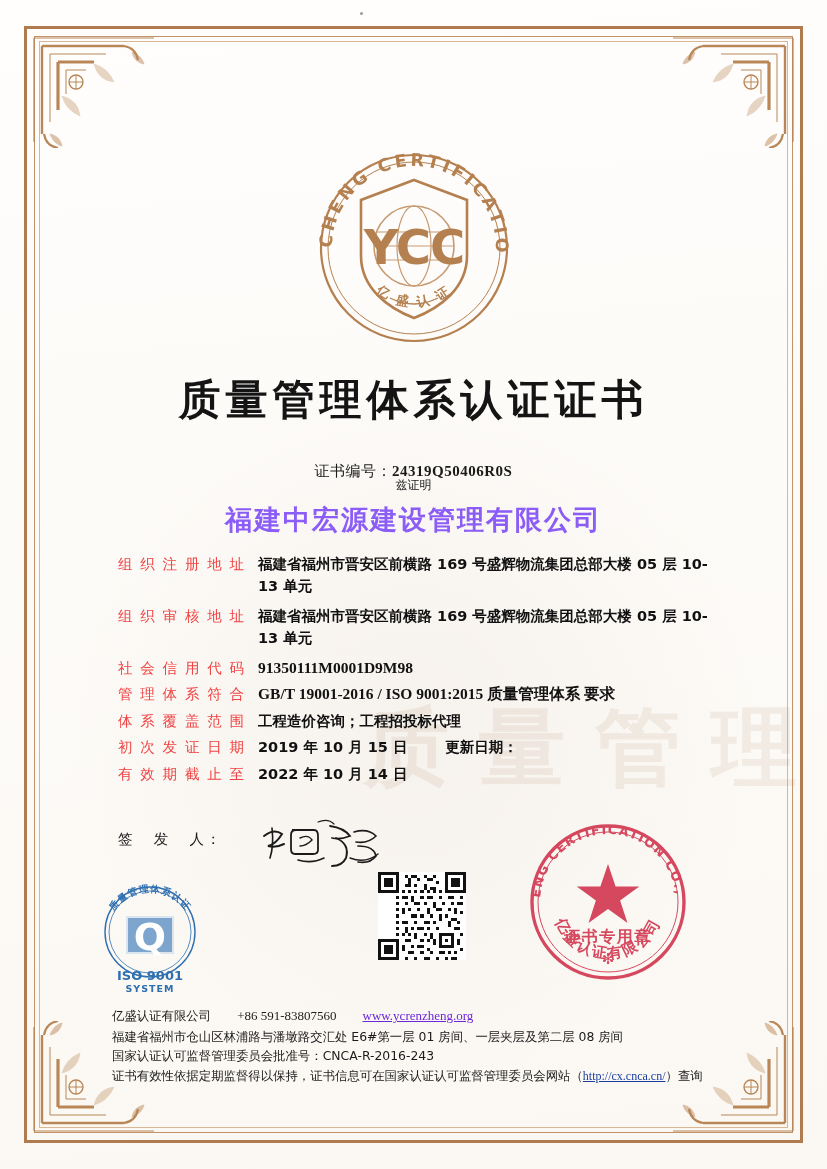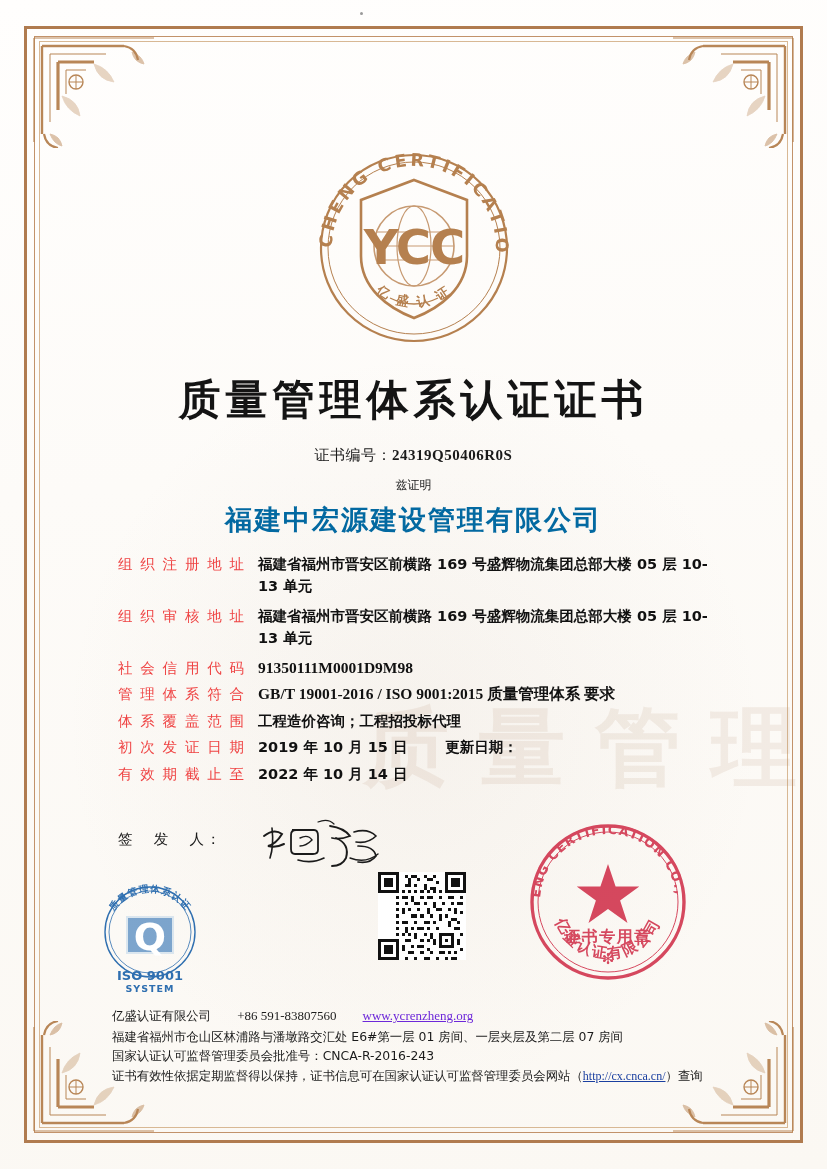--- a/index.html
+++ b/index.html
@@ -94,21 +94,21 @@
     left: 0; right: 0;
     text-align: center;
     font-family: "DejaVu Sans", sans-serif;
     font-weight: 700;
     font-size: 42px;
     letter-spacing: 5px;
     color: #141414;
   }
   .cert-no {
     position: absolute;
-    top: 446px;
+    top: 462px;
     left: 0; right: 0;
     text-align: center;
     font-size: 15px;
     letter-spacing: .5px;
   }
   .cert-no .lbl { font-weight: 400; }
   .cert-no .val { font-weight: 700; }
   .hereby {
     position: absolute;
     top: 477px;
@@ -118,21 +118,21 @@
   }
   .company {
     position: absolute;
     top: 502px;
     left: 0; right: 0;
     text-align: center;
     font-family: "DejaVu Sans", sans-serif;
     font-weight: 700;
     font-size: 27px;
     letter-spacing: 2px;
-    color: #0369a1;
+    color: #8b5cf6;
   }
 
   
   .fields {
     position: absolute;
     left: 118px;
     top: 553px;
     width: 600px;
   }
   .frow {
@@ -628,20 +628,20 @@
       <text x="90" y="152" text-anchor="middle" font-family="DejaVu Sans, sans-serif" font-size="15" font-weight="700" fill="#d0304a">✻</text>
     </svg>
   </div>
 
   <div class="footer">
     <div class="line1">
       <span>亿盛认证有限公司</span>
       <span class="tel">+86 591-83807560</span>
       <span class="url">www.ycrenzheng.org</span>
     </div>
-    <div>福建省福州市仓山区林浦路与潘墩路交汇处 E6#第一层 01 房间、一层夹层及第二层 07 房间</div>
+    <div>福建省福州市仓山区林浦路与潘墩路交汇处 E6#第一层 01 房间、一层夹层及第二层 08 房间</div>
     <div>国家认证认可监督管理委员会批准号：CNCA-R-2016-243</div>
     <div>
       <span>证书有效性依据定期监督得以保持，证书信息可在国家认证认可监督管理委员会网站（</span><span class="cncaurl">http://cx.cnca.cn/</span><span>）查询</span>
     </div>
   </div>
 
 </div>
 
 </body></html>

